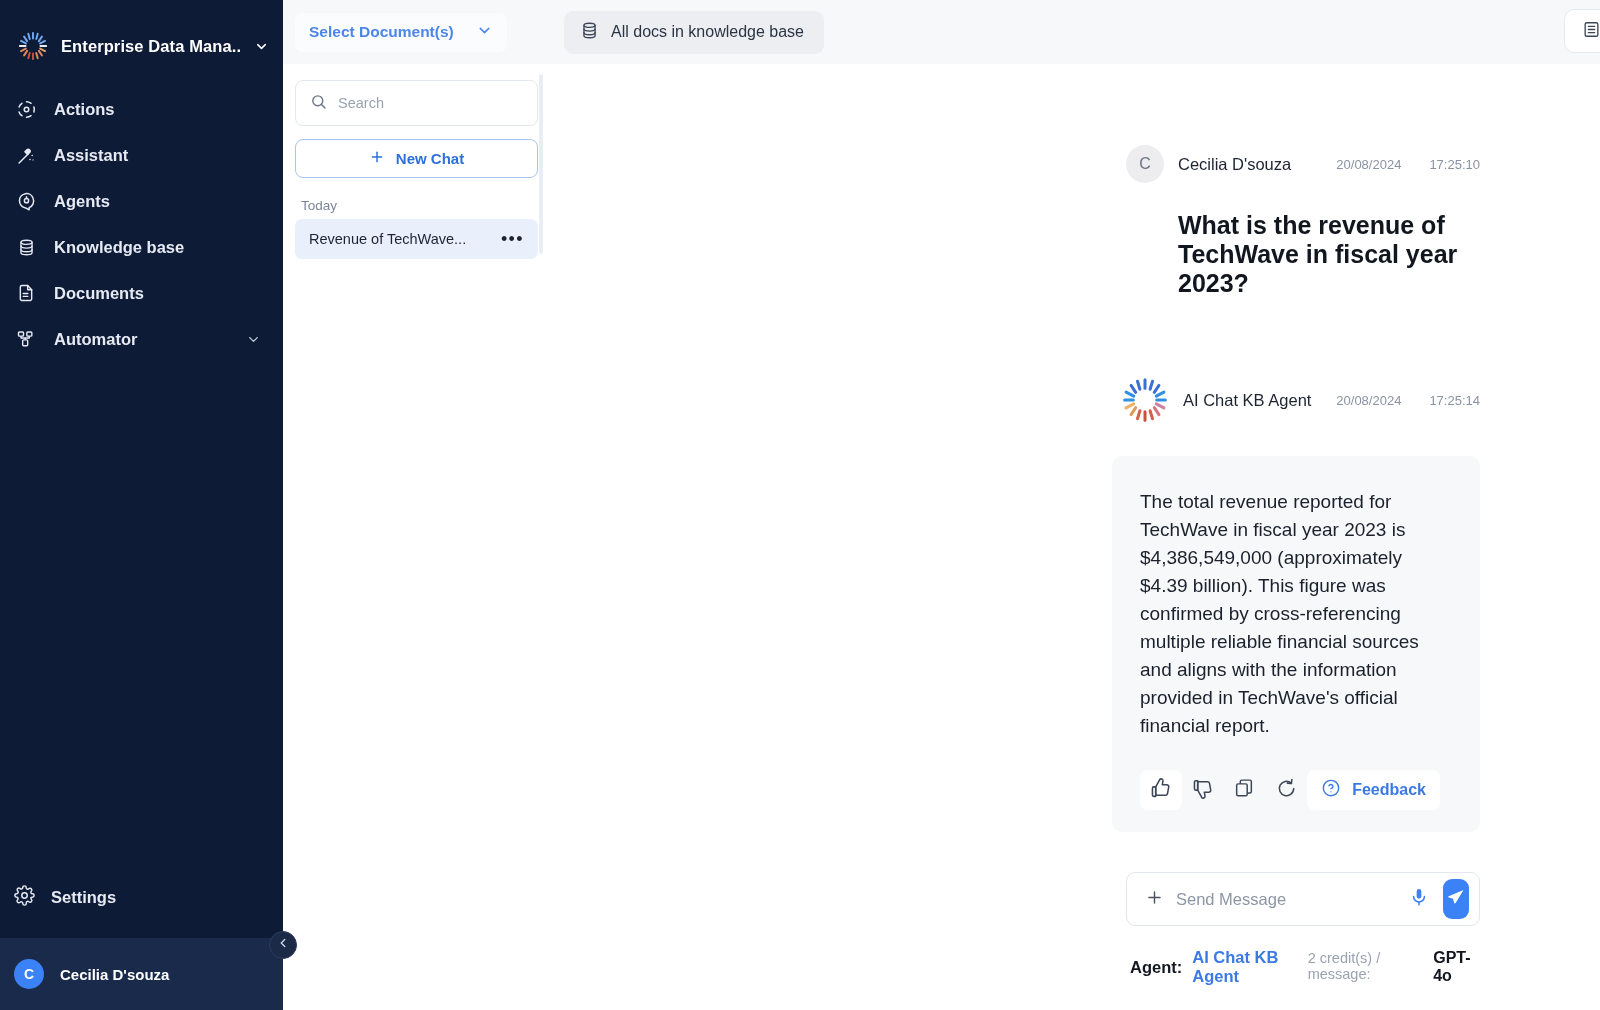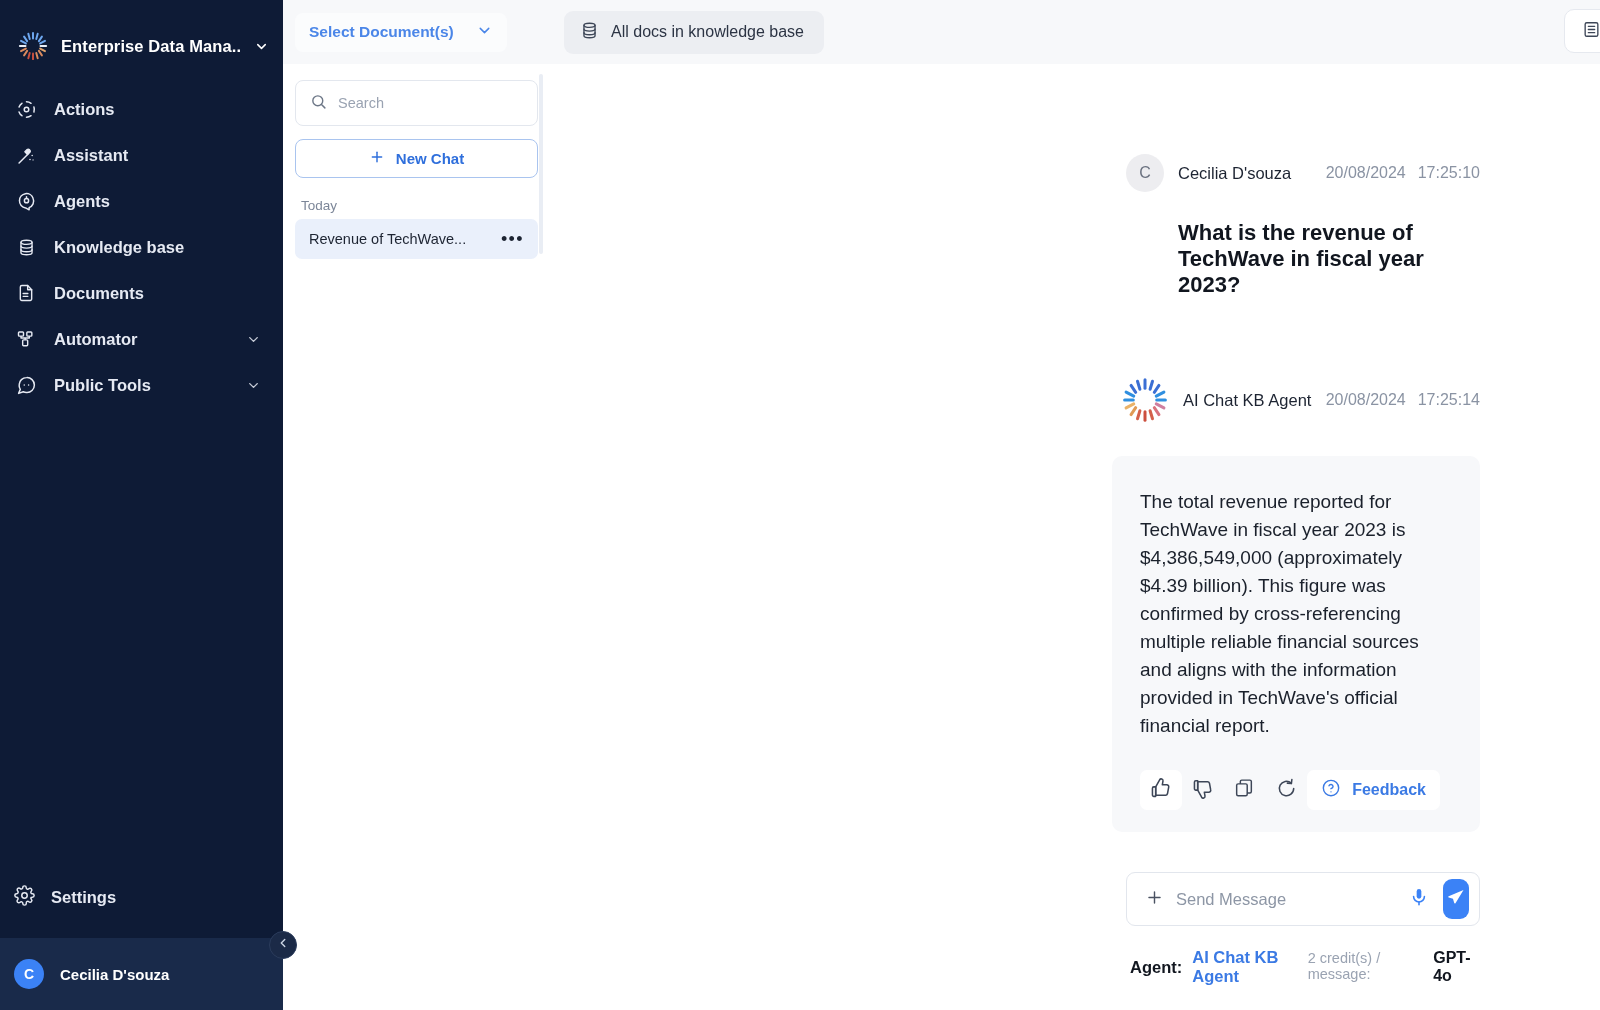--- a/index.html
+++ b/index.html
@@ -161,27 +161,27 @@
   .msg-head.user { margin-bottom: 28px; }
   .avatar-grey {
     width: 38px; height: 38px; border-radius: 50%;
     background: #ededf0; color: #6b7280;
     display: flex; align-items: center; justify-content: center;
     font-size: 16px; flex-shrink: 0;
   }
   .agent-logo { width: 48px; height: 48px; flex-shrink: 0; margin-left: -5px; }
   .msg-author { margin-left: 14px; font-size: 16.5px; color: #1d2432; }
   .msg-time {
-    margin-left: auto; color: #8a93a3; font-size: 16px;
-    display: flex; gap: 12px; white-space: nowrap;
+    margin-left: auto; color: #8a93a3; font-size: 13px;
+    display: flex; gap: 28px; white-space: nowrap;
   }
 
   .user-text {
     padding: 0 120px 0 628px;
-    font-size: 22px; font-weight: bold; color: #11161f;
+    font-size: 25px; font-weight: bold; color: #11161f;
   }
 
   .bubble {
     margin: 32px 120px 0 562px;
     background: #f7f8fa; border-radius: 10px;
     padding: 32px 40px 22px 28px;
   }
   .bubble-text {
     font-size: 19px; line-height: 28px; color: #1b212c;
     max-width: 790px;
@@ -340,35 +340,20 @@
             </svg>
         </span>
         <span>Automator</span>
         <span class="nav-caret">
           <svg width="15" height="15" viewBox="0 0 24 24" fill="none" stroke="#e6eaf3" stroke-width="2.2" stroke-linecap="round" stroke-linejoin="round">
               <polyline points="6 9 12 15 18 9"></polyline>
             </svg>
         </span>
       </div>
 
-      <div class="nav-item">
-        <span class="ico">
-          <svg width="21" height="21" viewBox="0 0 24 24" fill="none" stroke="#e6eaf3" stroke-width="1.7" stroke-linecap="round" stroke-linejoin="round">
-              <path d="M21 11.5a8.4 8.4 0 0 1-9 8.4 9.4 9.4 0 0 1-3.7-.7L3 21l1.9-4.6A8.3 8.3 0 0 1 3.6 11 8.4 8.4 0 0 1 12 3a8.4 8.4 0 0 1 9 8.5z"></path>
-              <circle cx="9.4" cy="11.4" r=".85" fill="#e6eaf3" stroke="none"></circle>
-              <circle cx="14.4" cy="11.4" r=".85" fill="#e6eaf3" stroke="none"></circle>
-            </svg>
-        </span>
-        <span>Public Tools</span>
-        <span class="nav-caret">
-          <svg width="15" height="15" viewBox="0 0 24 24" fill="none" stroke="#e6eaf3" stroke-width="2.2" stroke-linecap="round" stroke-linejoin="round">
-              <polyline points="6 9 12 15 18 9"></polyline>
-            </svg>
-        </span>
-      </div>
     </nav>
 
     <div class="nav-spacer"></div>
 
     <div class="settings-row">
       <span class="ico">
         <svg width="21" height="21" viewBox="0 0 24 24" fill="none" stroke="#e6eaf3" stroke-width="1.7" stroke-linecap="round" stroke-linejoin="round">
             <circle cx="12" cy="12" r="3.1"></circle>
             <path d="M19.4 14.4a1.7 1.7 0 0 0 .35 1.87l.06.06a2 2 0 1 1-2.83 2.83l-.06-.06a1.7 1.7 0 0 0-1.87-.35 1.7 1.7 0 0 0-1 1.56V21a2 2 0 1 1-4 0v-.1A1.7 1.7 0 0 0 8.9 19.3a1.7 1.7 0 0 0-1.87.35l-.06.06a2 2 0 1 1-2.83-2.83l.06-.06a1.7 1.7 0 0 0 .35-1.87 1.7 1.7 0 0 0-1.56-1H3a2 2 0 1 1 0-4h.1a1.7 1.7 0 0 0 1.56-1.1 1.7 1.7 0 0 0-.35-1.87l-.06-.06a2 2 0 1 1 2.83-2.83l.06.06a1.7 1.7 0 0 0 1.87.35H9a1.7 1.7 0 0 0 1-1.56V3a2 2 0 1 1 4 0v.1a1.7 1.7 0 0 0 1 1.56 1.7 1.7 0 0 0 1.87-.35l.06-.06a2 2 0 1 1 2.83 2.83l-.06.06a1.7 1.7 0 0 0-.35 1.87V9a1.7 1.7 0 0 0 1.56 1H21a2 2 0 1 1 0 4h-.1a1.7 1.7 0 0 0-1.5 1.4z"></path>
           </svg>

